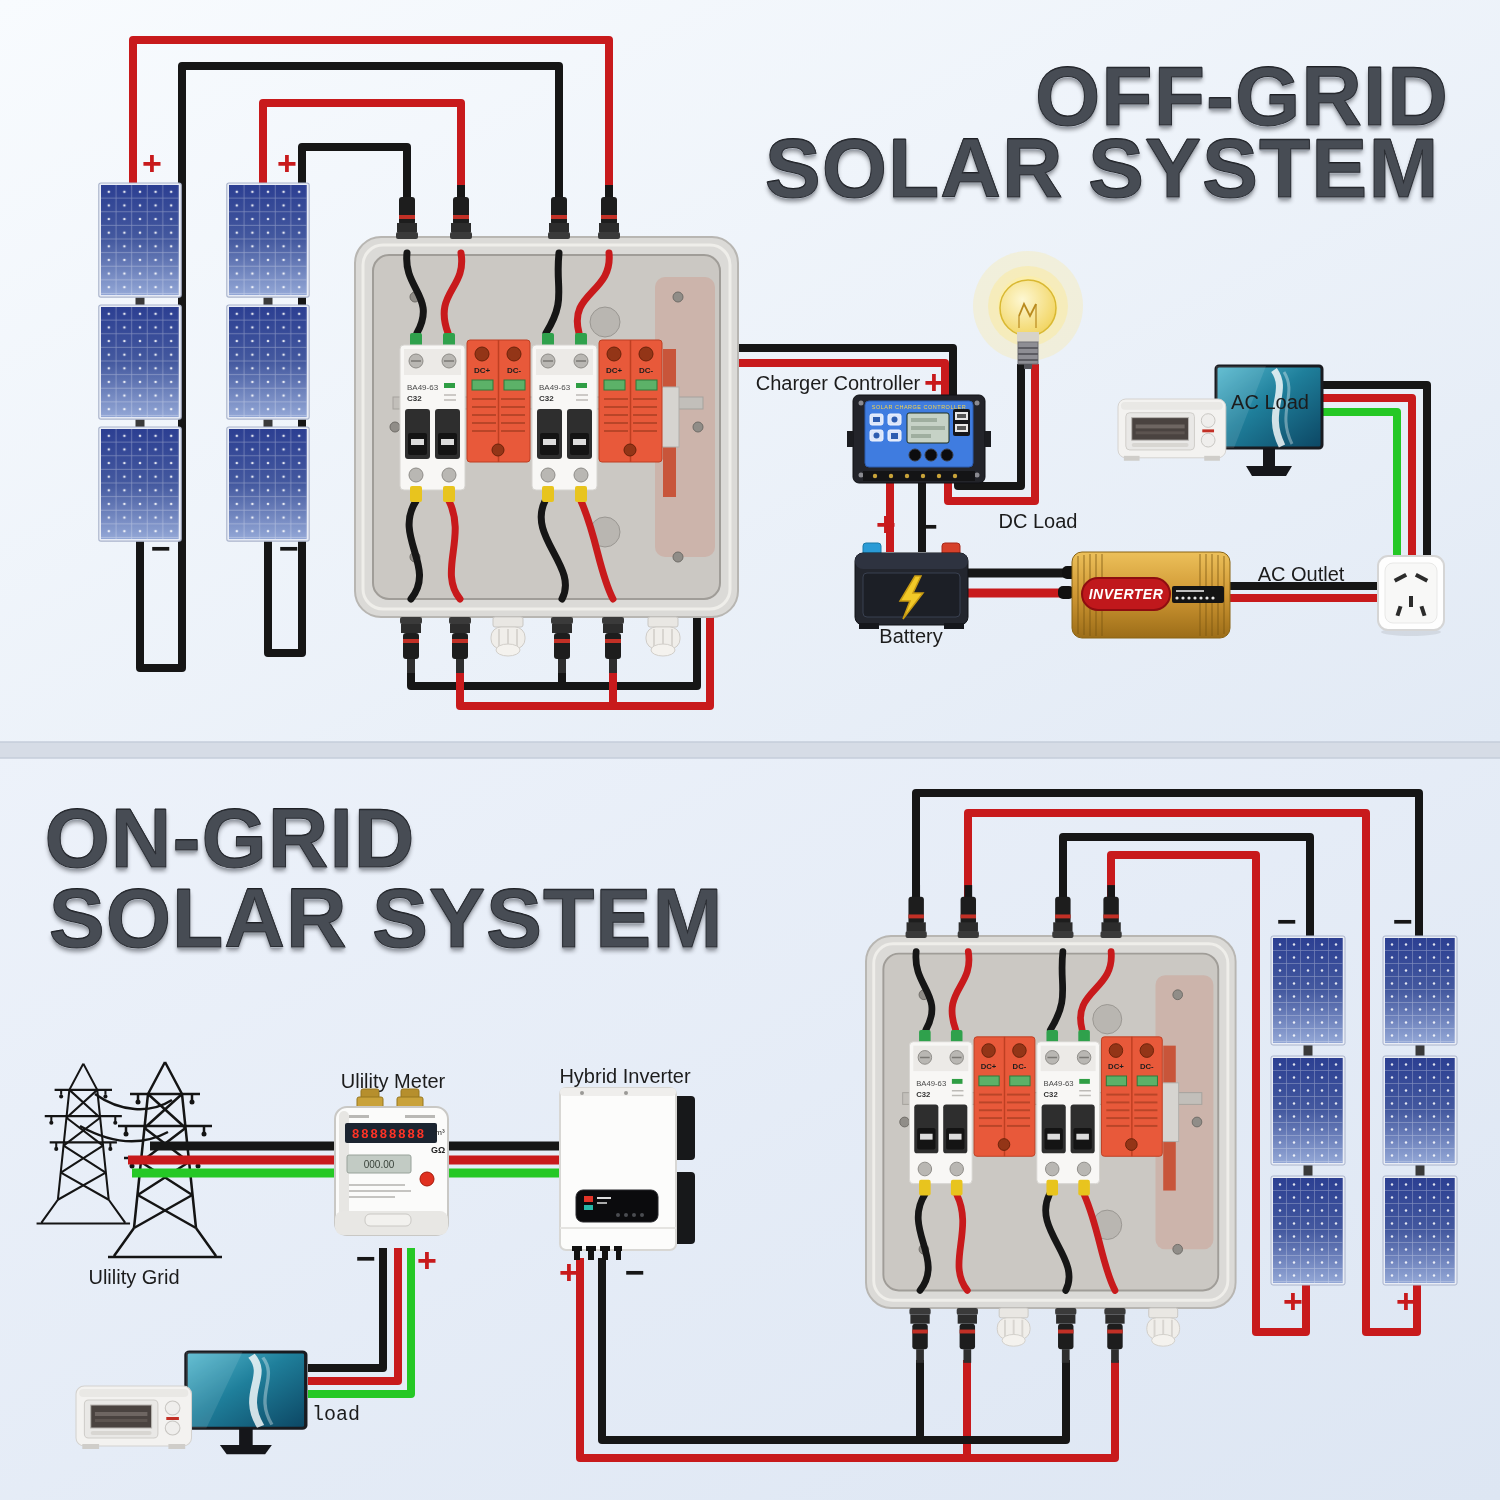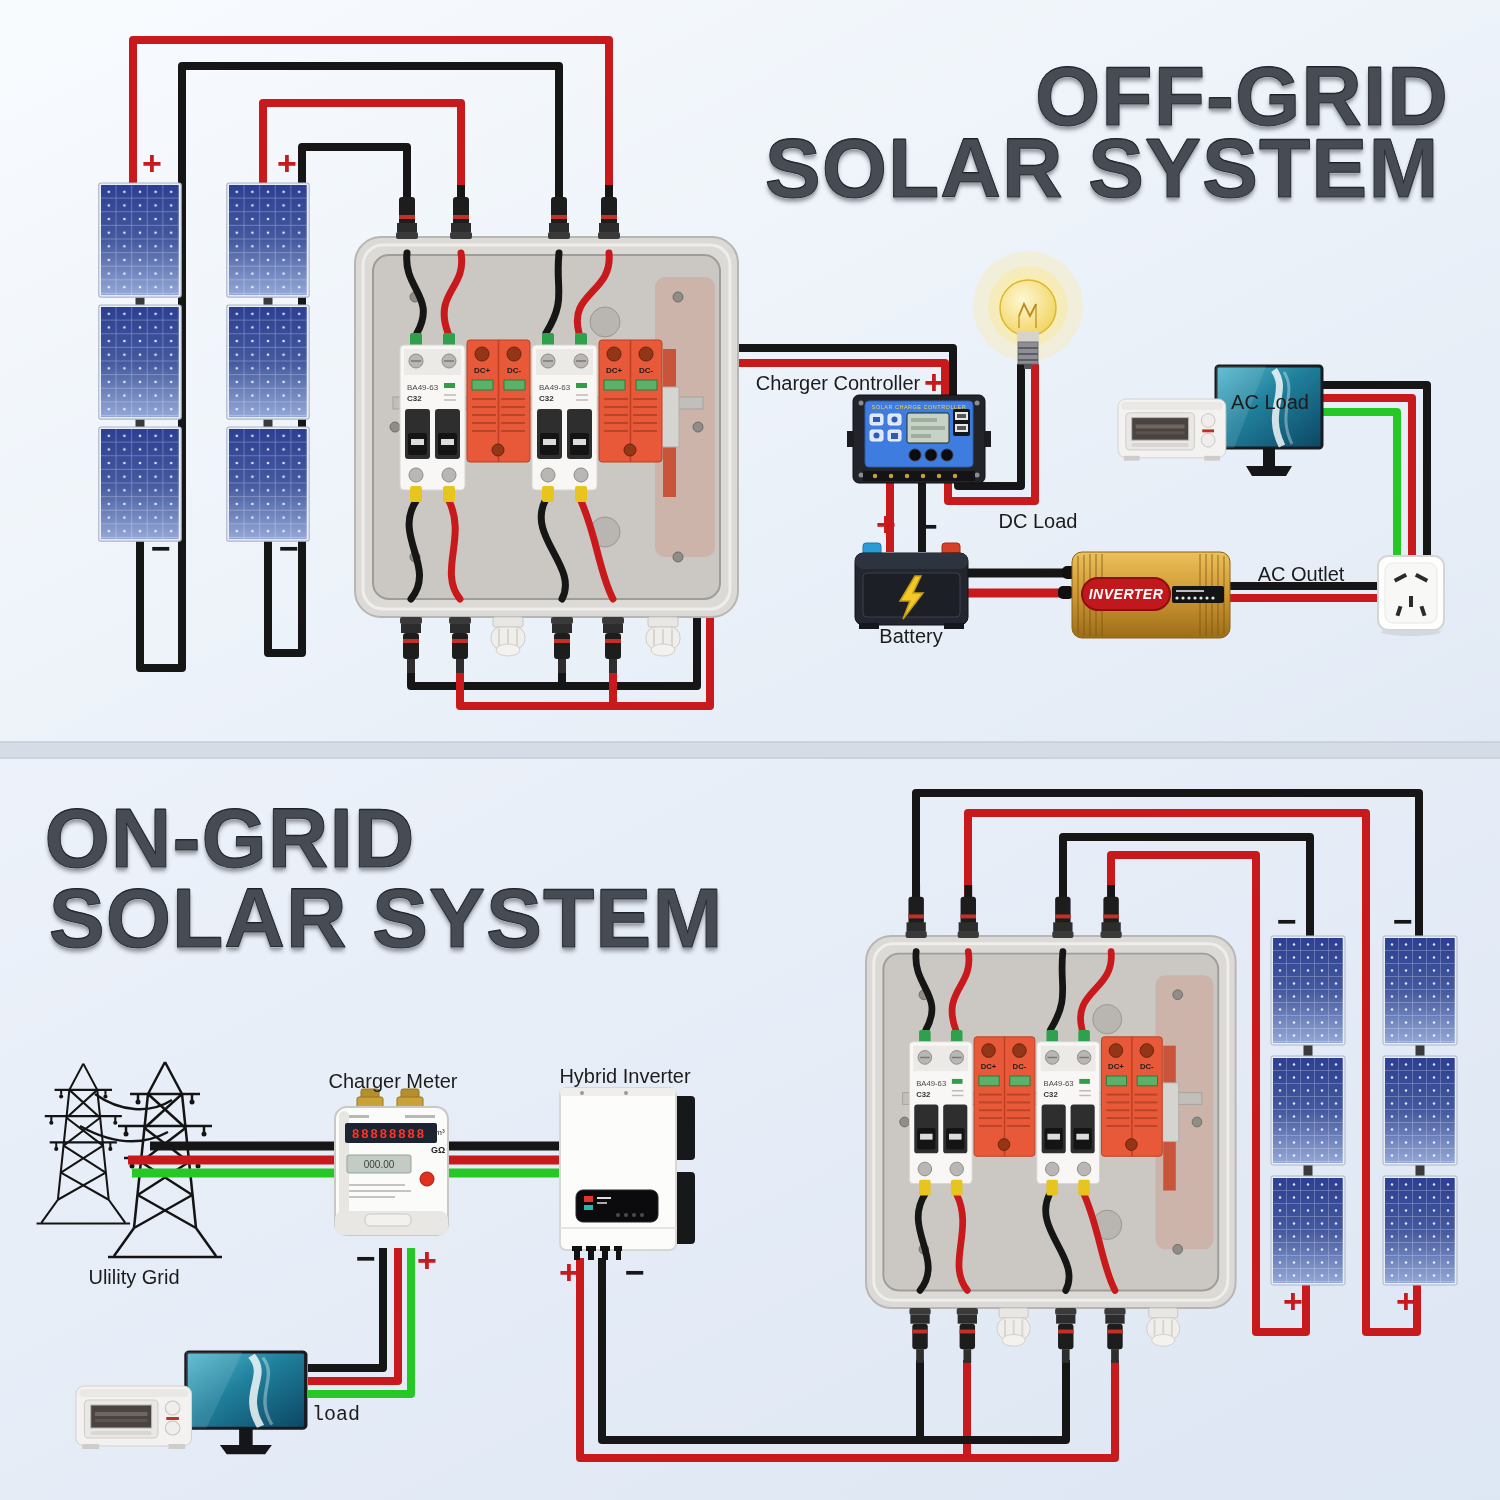--- a/index.html
+++ b/index.html
@@ -487,21 +487,21 @@
 <div class="lb" style="left:1301px;top:566px;margin-top:8px;">AC Outlet</div>
 
 <div class="lb sign red" style="left:152px;top:163px;">+</div>
 <div class="lb sign red" style="left:287px;top:163px;">+</div>
 <div class="lb sign blk" style="left:161px;top:548px;">−</div>
 <div class="lb sign blk" style="left:289px;top:548px;">−</div>
 <div class="lb sign red" style="left:886px;top:524px;">+</div>
 <div class="lb sign blk" style="left:928px;top:526px;">−</div>
 
 <div class="lb" style="left:134px;top:1277px;">Ulility Grid</div>
-<div class="lb" style="left:393px;top:1081px;">Charger Meter</div>
+<div class="lb" style="left:393px;top:1081px;">Ulility Meter</div>
 <div class="lb" style="left:625px;top:1076px;text-align:center;">Hybrid Inverter</div>
 <div class="lb" style="left:336px;top:1414px;font-family:Liberation Mono, monospace;">load</div>
 
 <div class="lb sign blk" style="left:366px;top:1258px;">−</div>
 <div class="lb sign red" style="left:427px;top:1260px;">+</div>
 <div class="lb sign red" style="left:569px;top:1272px;">+</div>
 <div class="lb sign blk" style="left:635px;top:1272px;">−</div>
 
 <div class="lb sign blk" style="left:1287px;top:921px;">−</div>
 <div class="lb sign blk" style="left:1403px;top:921px;">−</div>

